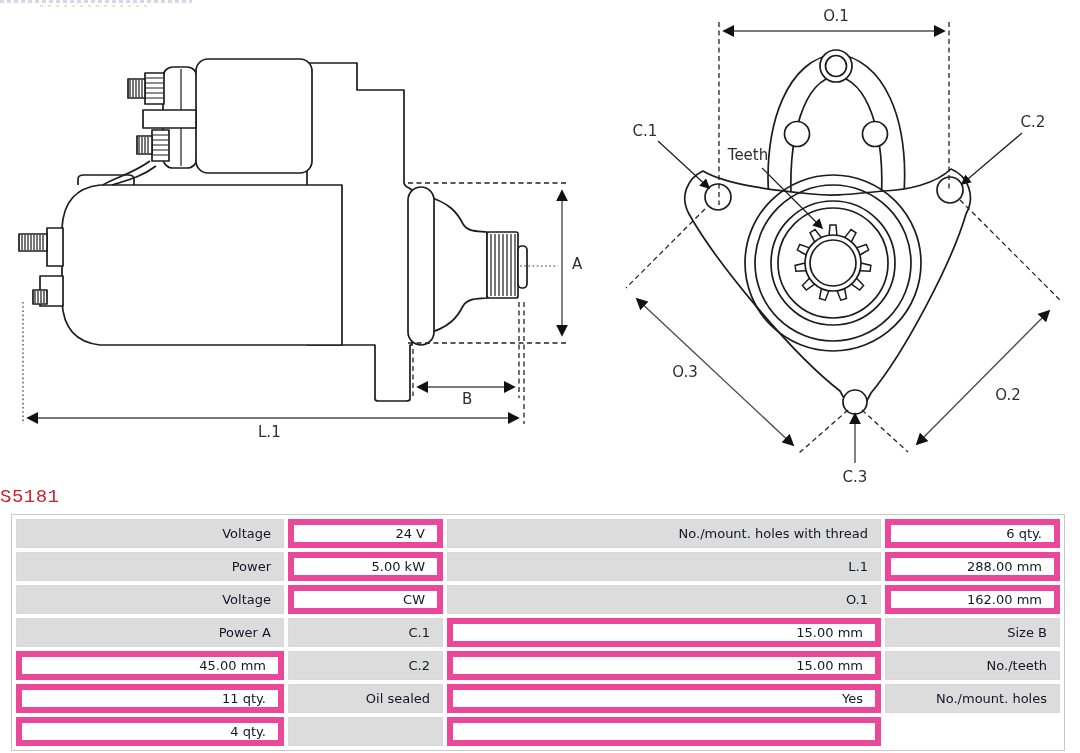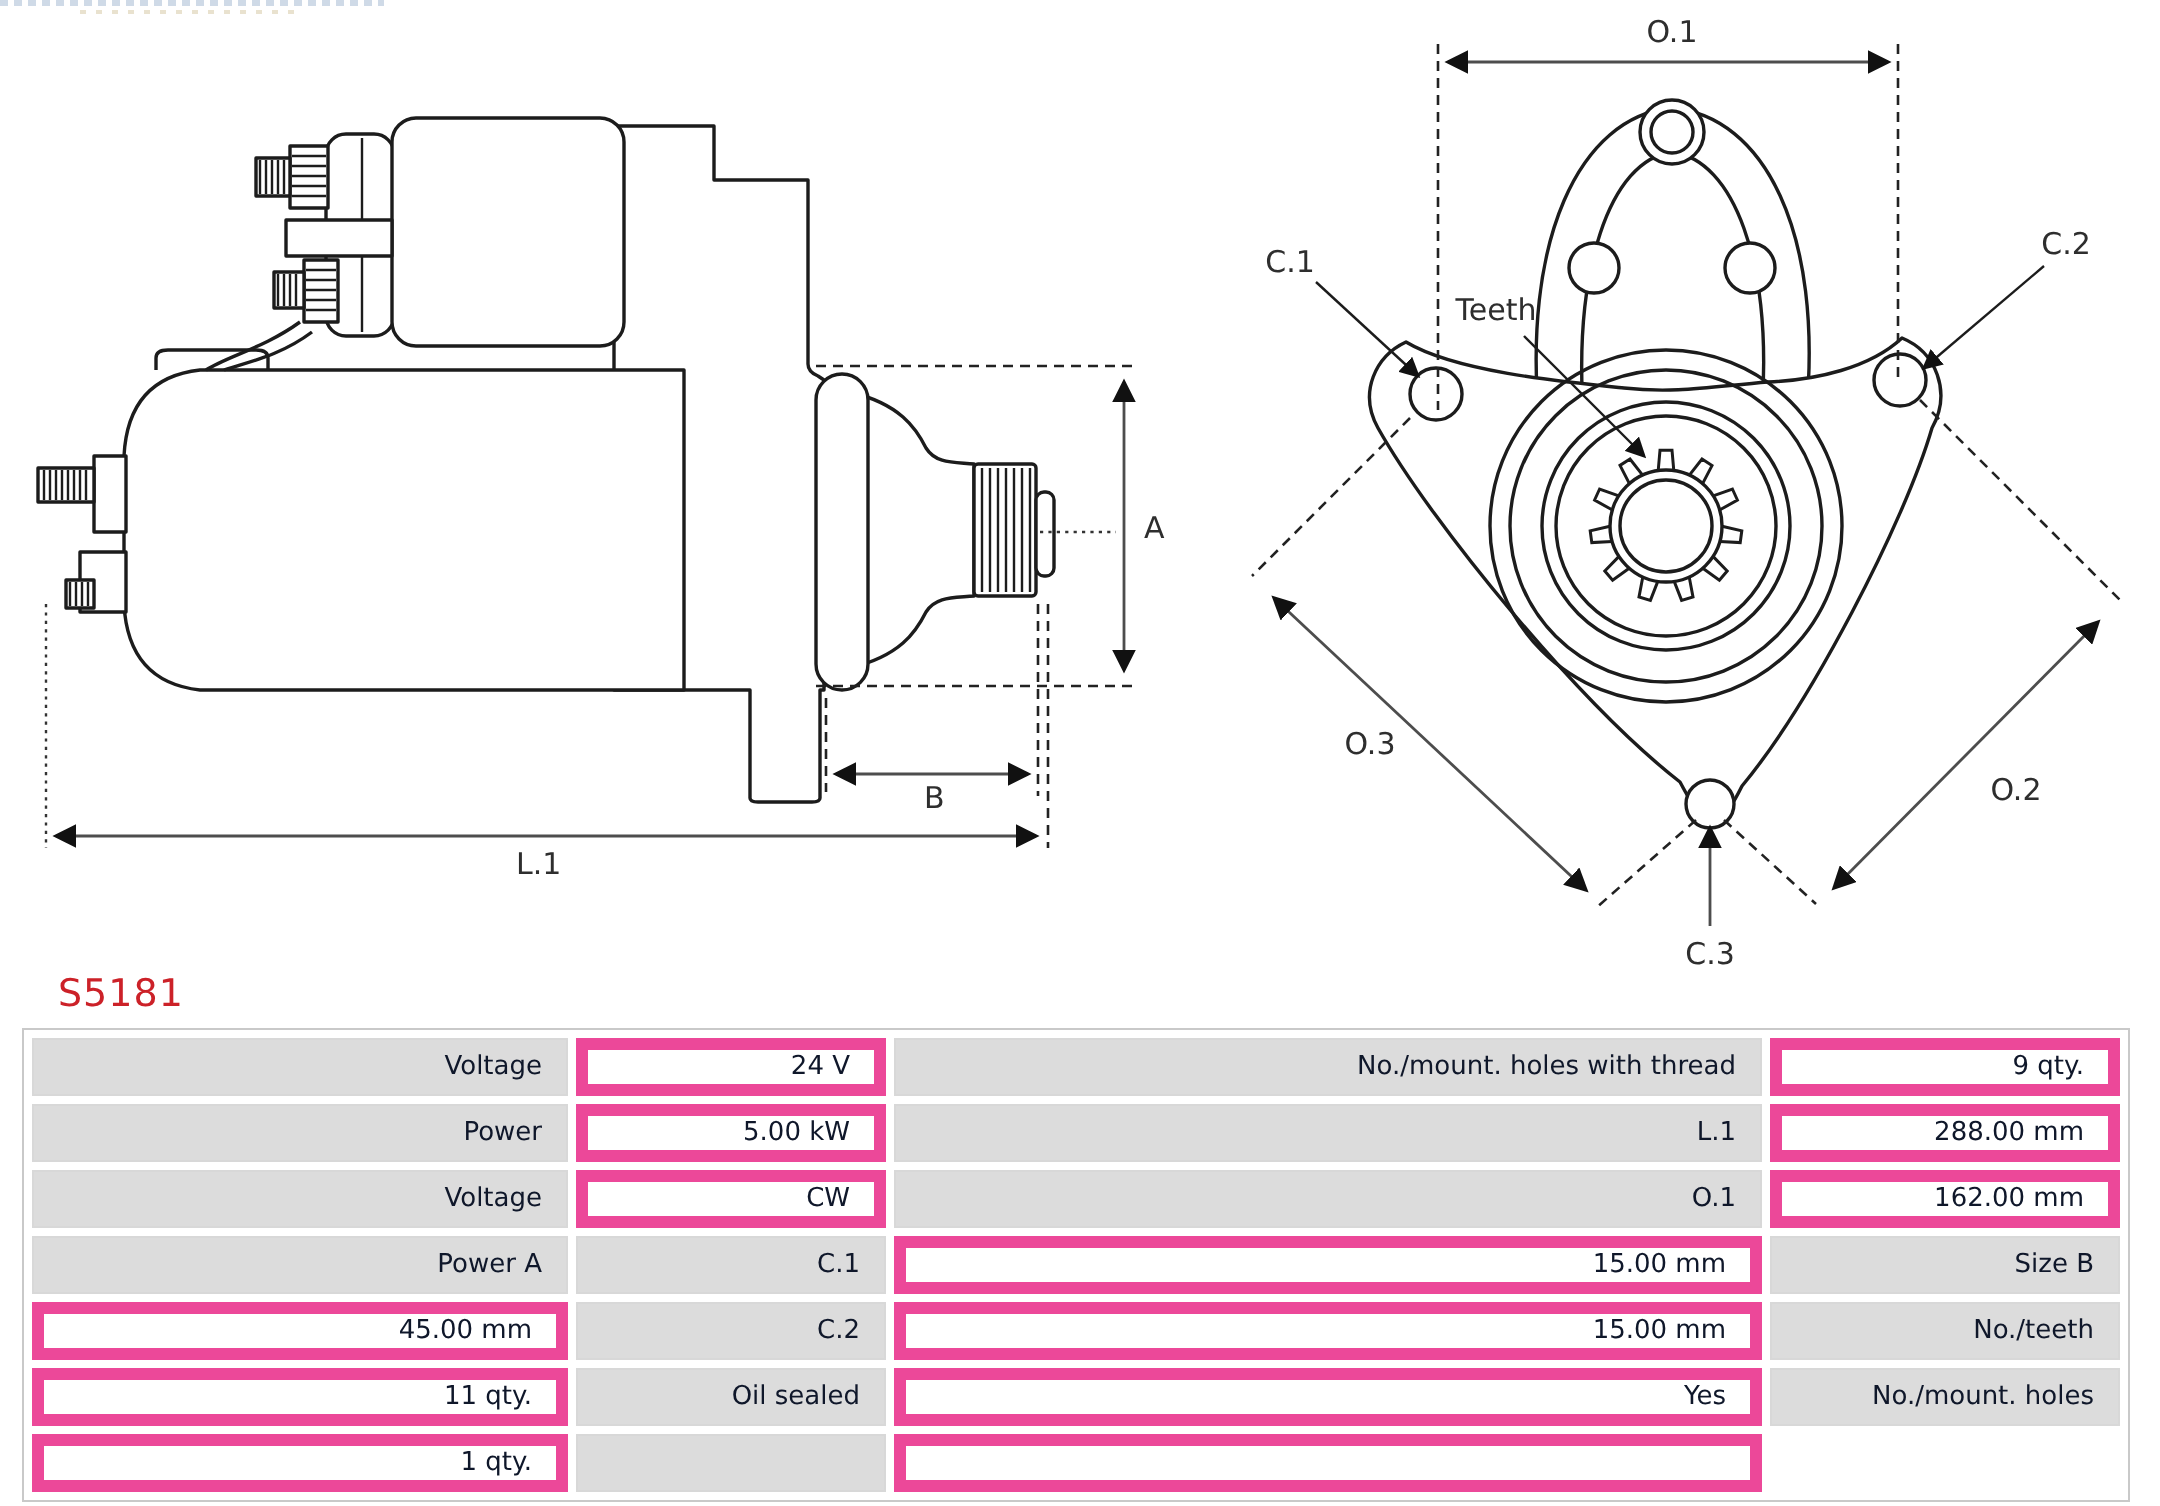--- a/index.html
+++ b/index.html
@@ -12,21 +12,21 @@
     background-size:192px 3px,110px 2px;
     background-position:0 0,40px 5px;background-repeat:no-repeat,no-repeat;}
   #drawing{position:absolute;left:0;top:0;}
   .draw{stroke:#1c1c1c;stroke-width:1.7;fill:#fff;stroke-linejoin:round;}
   .drawn{stroke:#1c1c1c;stroke-width:1.7;fill:none;stroke-linejoin:round;}
   .thin{stroke:#1c1c1c;stroke-width:1.2;fill:none;}
   .dim{stroke:#4d4d4d;stroke-width:1.4;fill:none;}
   .dash{stroke:#222;stroke-width:1.3;fill:none;stroke-dasharray:5 3.5;}
   .dot{stroke:#333;stroke-width:1.2;fill:none;stroke-dasharray:1.6 2.6;}
   .lbl{font-family:"DejaVu Sans","Liberation Sans",sans-serif;font-size:15px;fill:#2e2e2e;}
-  #part-number{position:absolute;left:29px;top:486px;font-size:19px;color:#cc2128;letter-spacing:.5px;}
+  #part-number{position:absolute;left:0;top:486px;font-size:19px;color:#cc2128;letter-spacing:.5px;font-family:Liberation Mono, monospace;}
   #spec-table{position:absolute;left:11px;top:514px;display:grid;
     grid-template-columns:268px 155px 434px 175px;gap:4px;padding:4px;
     border:1px solid #c9c9c9;background:#fff;}
   .cell{height:29px;display:flex;align-items:center;justify-content:flex-end;
     padding-right:12px;font-size:13px;color:#0f172a;box-sizing:border-box;}
   .cell.label{background:#dcdcdc;border:1px solid #d8d8d8;}
   .cell.value{background:#fff;border:6px solid #ec4899;}
 </style>
 </head>
 <body>
@@ -174,39 +174,39 @@
       </g>
     </g>
   </svg>
 
   <div id="part-number">S5181</div>
 
   <div id="spec-table">
       <div class="cell label">Voltage</div>
       <div class="cell value">24 V</div>
       <div class="cell label">No./mount. holes with thread</div>
-      <div class="cell value">9 qty.</div>
+      <div class="cell value">6 qty.</div>
       <div class="cell label">Power</div>
       <div class="cell value">5.00 kW</div>
       <div class="cell label">L.1</div>
       <div class="cell value">288.00 mm</div>
       <div class="cell label">Voltage</div>
       <div class="cell value">CW</div>
       <div class="cell label">O.1</div>
       <div class="cell value">162.00 mm</div>
       <div class="cell label">Power A</div>
       <div class="cell label">C.1</div>
       <div class="cell value">15.00 mm</div>
       <div class="cell label">Size B</div>
       <div class="cell value">45.00 mm</div>
       <div class="cell label">C.2</div>
       <div class="cell value">15.00 mm</div>
       <div class="cell label">No./teeth</div>
       <div class="cell value">11 qty.</div>
       <div class="cell label">Oil sealed</div>
       <div class="cell value">Yes</div>
       <div class="cell label">No./mount. holes</div>
-      <div class="cell value">1 qty.</div>
+      <div class="cell value">4 qty.</div>
       <div class="cell label"></div>
       <div class="cell value"></div>
     </div>
 
 </div>
 
 </body></html>

